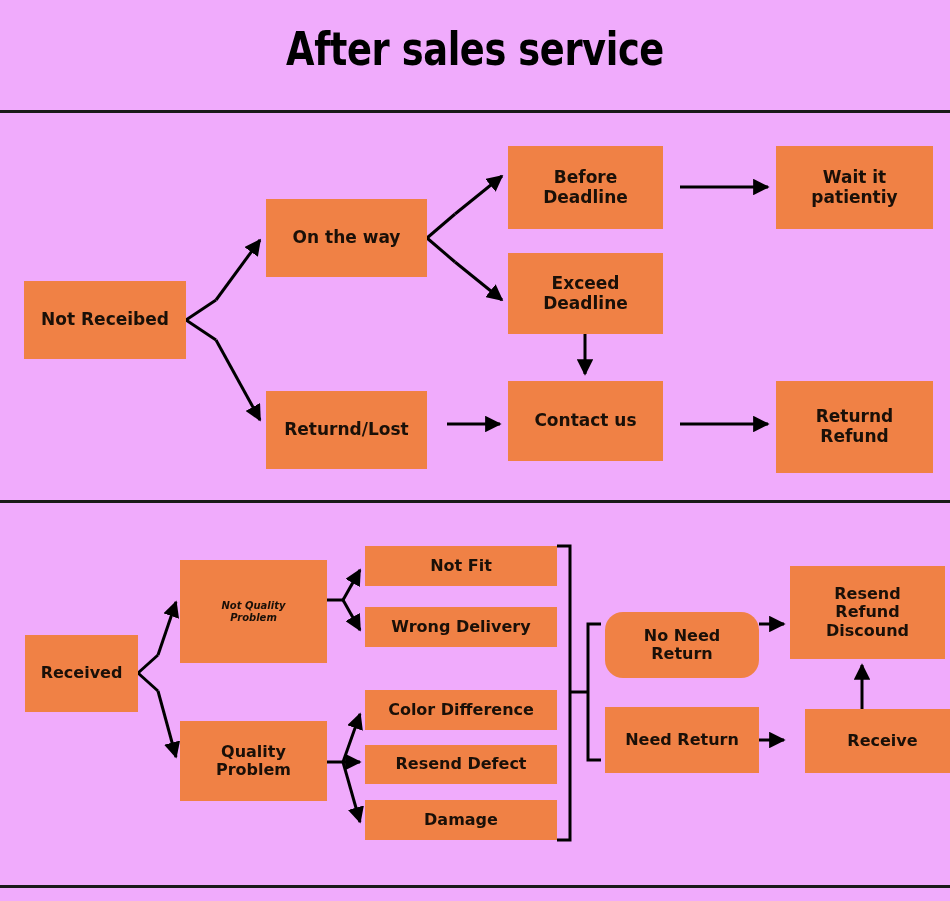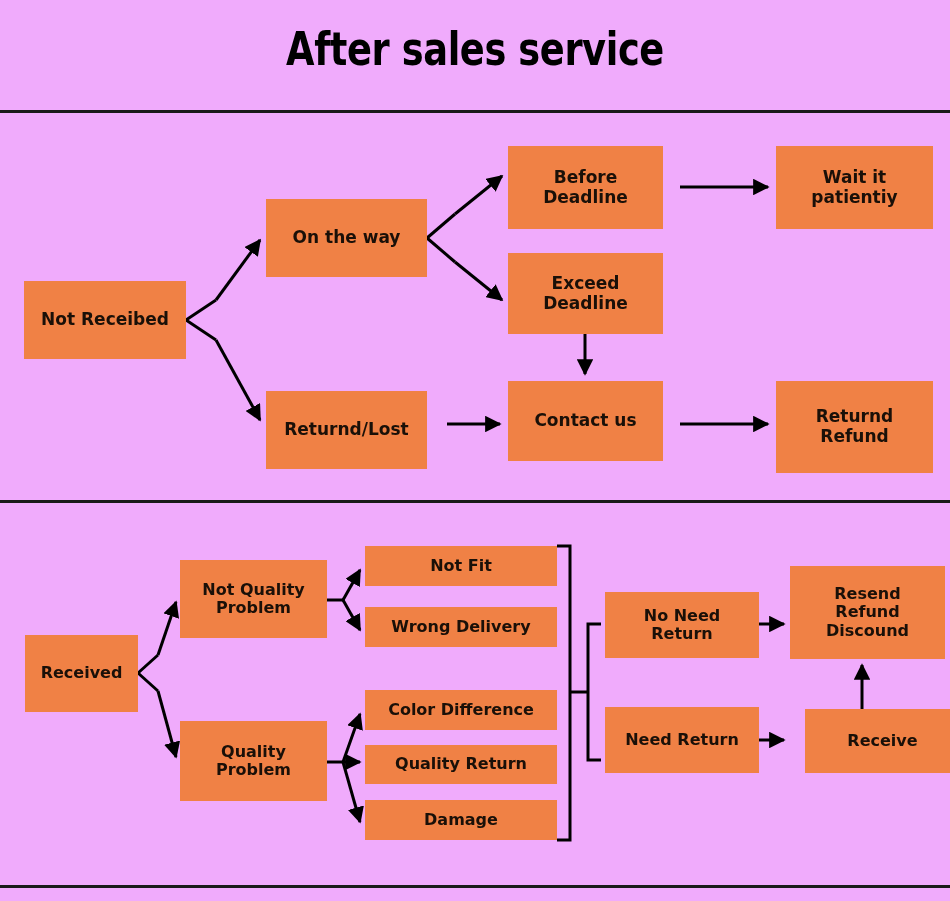--- a/index.html
+++ b/index.html
@@ -134,30 +134,30 @@
 Deadline</div>
   <div class="node" style="left:508px; top:253px; width:155px; height:81px; font-size:17px;">Exceed
 Deadline</div>
   <div class="node" style="left:508px; top:381px; width:155px; height:80px; font-size:17px;">Contact us</div>
   <div class="node" style="left:776px; top:146px; width:157px; height:83px; font-size:17px;">Wait it
 patientiy</div>
   <div class="node" style="left:776px; top:381px; width:157px; height:92px; font-size:17px;">Returnd
 Refund</div>
 
   <div class="node" style="left:25px; top:635px; width:113px; height:77px; font-size:16px;">Received</div>
-  <div class="node" style="left:180px; top:560px; width:147px; height:78px; font-size:16px;">Not Quality
+  <div class="node" style="left:180px; top:560px; width:147px; height:103px; font-size:10px;font-style:italic;">Not Quality
 Problem</div>
   <div class="node" style="left:180px; top:721px; width:147px; height:80px; font-size:16px;">Quality
 Problem</div>
   <div class="node" style="left:365px; top:546px; width:192px; height:40px; font-size:16px;">Not Fit</div>
   <div class="node" style="left:365px; top:607px; width:192px; height:40px; font-size:16px;">Wrong Delivery</div>
   <div class="node" style="left:365px; top:690px; width:192px; height:40px; font-size:16px;">Color Difference</div>
-  <div class="node" style="left:365px; top:745px; width:192px; height:39px; font-size:16px;">Quality Return</div>
+  <div class="node" style="left:365px; top:745px; width:192px; height:39px; font-size:16px;">Resend Defect</div>
   <div class="node" style="left:365px; top:800px; width:192px; height:40px; font-size:16px;">Damage</div>
-  <div class="node" style="left:605px; top:592px; width:154px; height:66px; font-size:16px;">No Need
+  <div class="node" style="left:605px; top:612px; width:154px; height:66px; font-size:16px;border-radius:18px;">No Need
 Return</div>
   <div class="node" style="left:605px; top:707px; width:154px; height:66px; font-size:16px;">Need Return</div>
   <div class="node" style="left:790px; top:566px; width:155px; height:93px; font-size:16px;">Resend
 Refund
 Discound</div>
   <div class="node" style="left:805px; top:709px; width:155px; height:64px; font-size:16px;">Receive</div>
 
 </div>
 
 </body></html>

